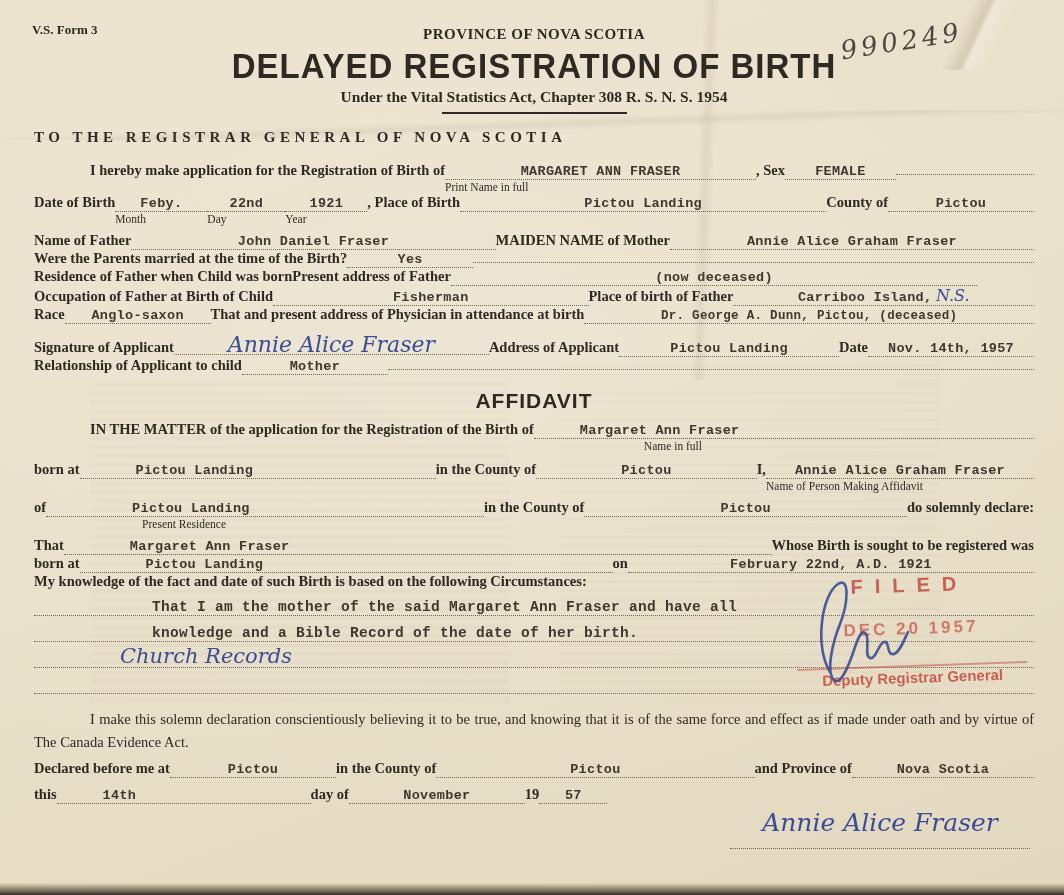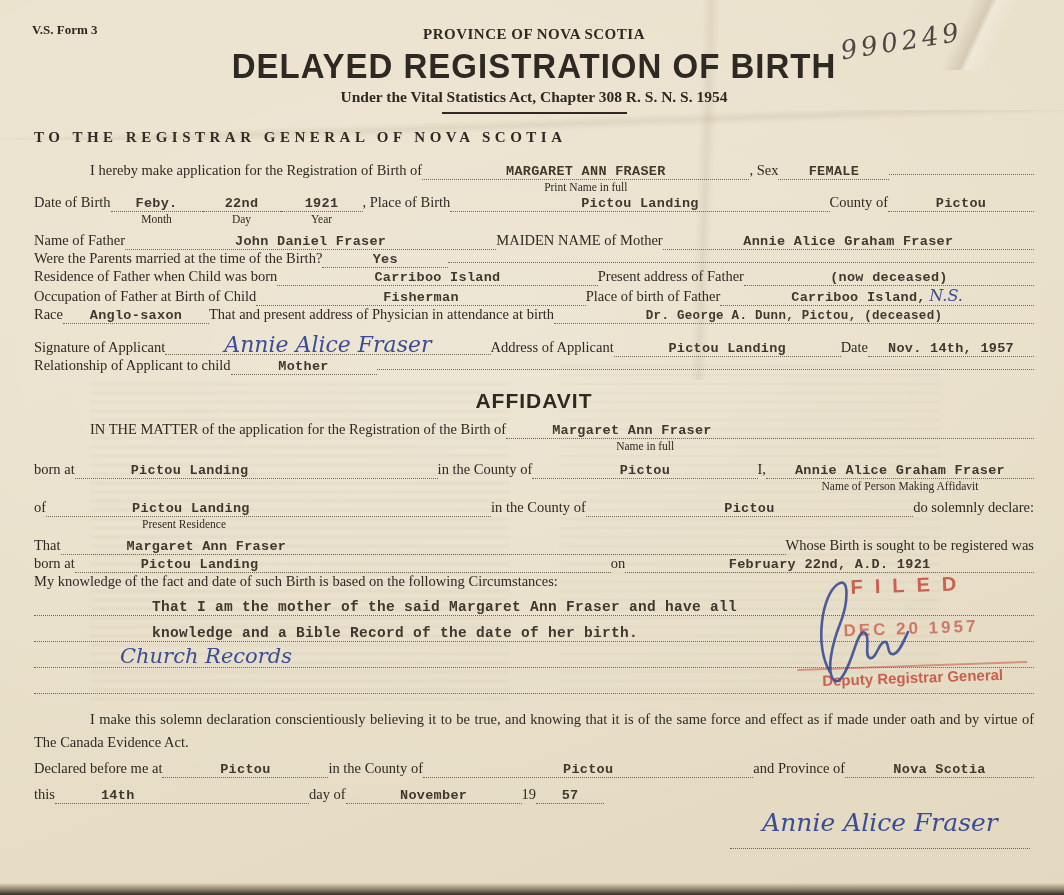--- a/index.html
+++ b/index.html
@@ -35,26 +35,26 @@
   .head{text-align:center; margin-top:12px;}
   .province{font-weight:bold; font-size:15px; letter-spacing:.5px;}
   .title{font-family:"Liberation Sans",sans-serif; font-weight:bold; font-size:33px;
     letter-spacing:1px; margin-top:4px; transform:scaleY(1.05);}
   .statute{font-weight:bold; font-size:15.5px; margin-top:3px;}
   .head-rule{width:185px; height:2px; background:#2e2a23; margin:6px auto 0;}
 
   .registrar{margin-top:15px; font-size:15px; letter-spacing:4.5px; font-weight:bold;}
 
   .row{display:flex; align-items:baseline; white-space:nowrap;}
-  .lbl{flex:none;}
+  .lbl{flex:none;font-weight:bold;}
   .fld{border-bottom:1.5px dotted #6f6654; text-align:center; padding:0 8px; min-width:40px;}
   .grow{flex:1;}
   .stack{display:flex; flex-direction:column;}
   .stack .fld{width:100%; box-sizing:border-box;}
-  .hint{font-size:11.5px; text-align:center; line-height:13px; margin-top:1px;}
+  .hint{font-size:11.5px; line-height:13px; margin-top:1px;}
   .typed{font-family:"Liberation Mono",monospace; font-weight:700; font-size:13.5px;
     color:#3f382e; letter-spacing:.3px;}
   .hand{font-family:"DejaVu Serif",serif; font-style:italic; color:#3a4d96;}
   .indent{margin-left:56px;}
 
   .h-affidavit{font-family:"Liberation Sans",sans-serif; font-weight:bold; font-size:21px;
     text-align:center; letter-spacing:1px; margin:14px 0 2px;}
 
   .circ-wrap{position:relative;}
   .cline{border-bottom:1.5px dotted #6f6654; height:25px; display:flex; align-items:flex-end;}
@@ -138,21 +138,20 @@
   </div>
 
   <div class="row">
     <span class="lbl">Were the Parents married at the time of the Birth?</span>
     <span class="fld typed" style="width:110px;">Yes</span>
     <span class="fld grow"></span>
   </div>
 
   <div class="row">
     <span class="lbl">Residence of Father when Child was born</span>
-    <span class="fld typed grow">Carriboo Island</span>
     <span class="lbl">Present address of Father</span>
     <span class="fld typed grow" style="flex:.9;">(now deceased)</span>
   </div>
 
   <div class="row">
     <span class="lbl">Occupation of Father at Birth of Child</span>
     <span class="fld typed grow">Fisherman</span>
     <span class="lbl">Place of birth of Father</span>
     <span class="fld grow" style="flex:.95;">
       <span class="typed">Carriboo Island,</span>

